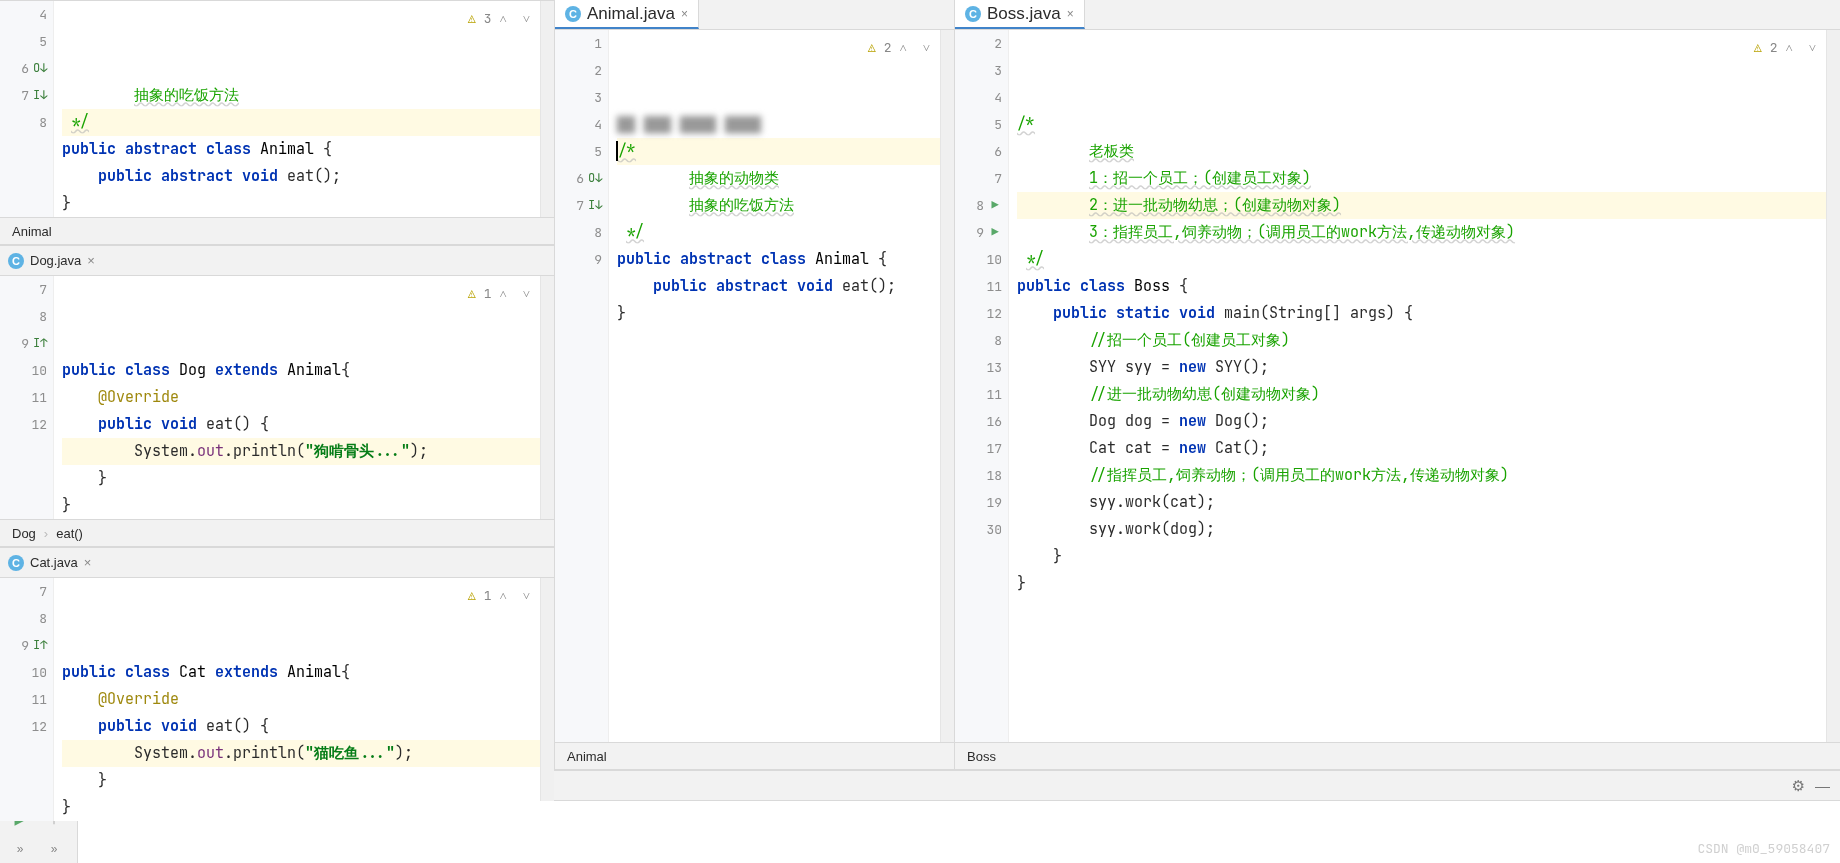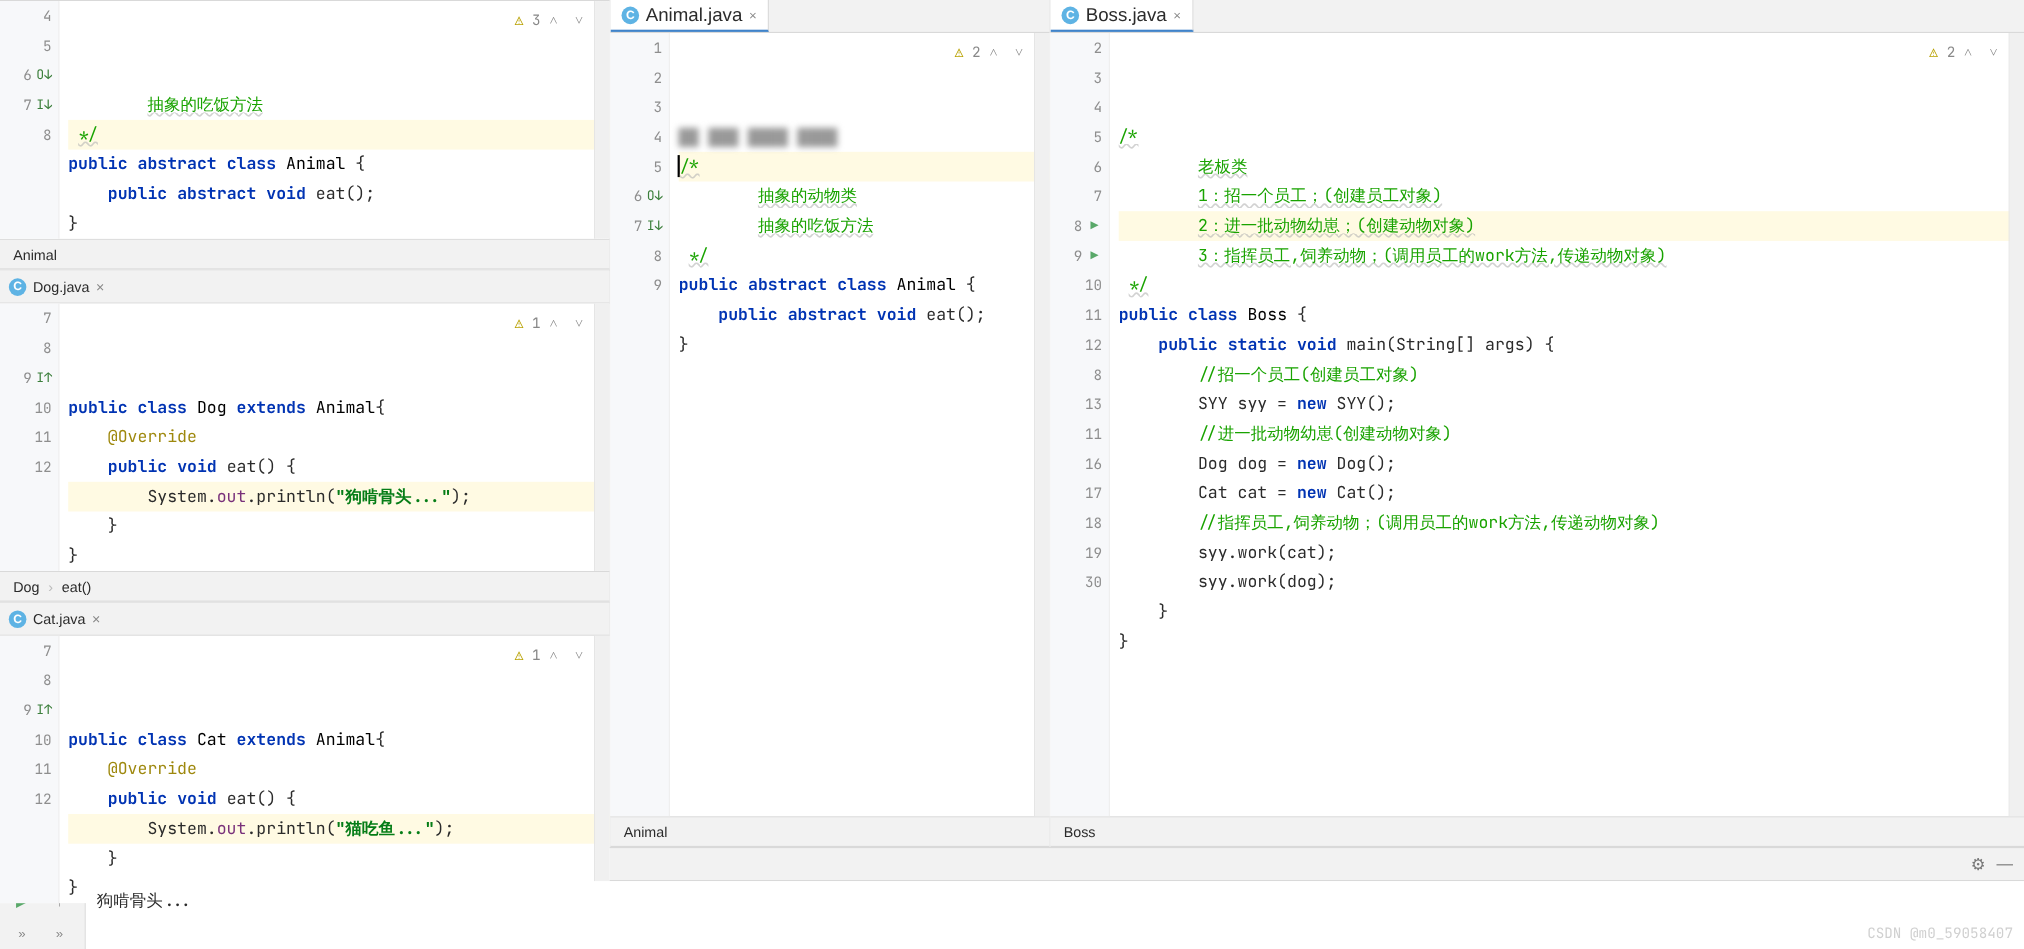--- a/index.html
+++ b/index.html
@@ -469,17 +469,16 @@
     <span class="gear">—</span>
   </div>
   <div class="runbody">
     <div class="runbtns">
       <div class="runbtn">▶</div>
       <div class="runbtn grey">↑</div>
       <div class="runbtn grey" style="font-size:12px">»</div>
       <div class="runbtn grey" style="font-size:12px">»</div>
     </div>
     <div class="console" id="console">
-        <div>狗啃骨头...</div>
         <div class="watermark">CSDN @m0_59058407</div>
     </div>
   </div>
 </div>
 
 </body></html>

